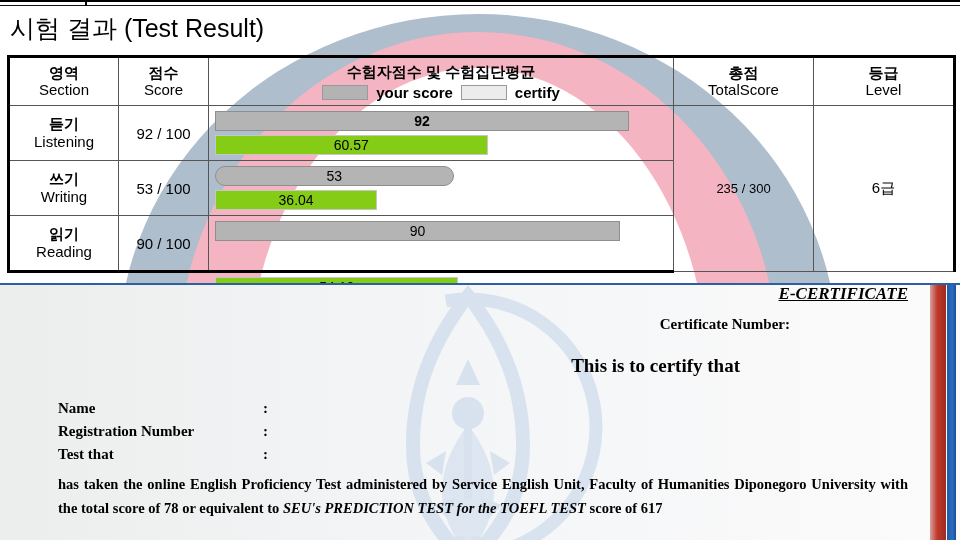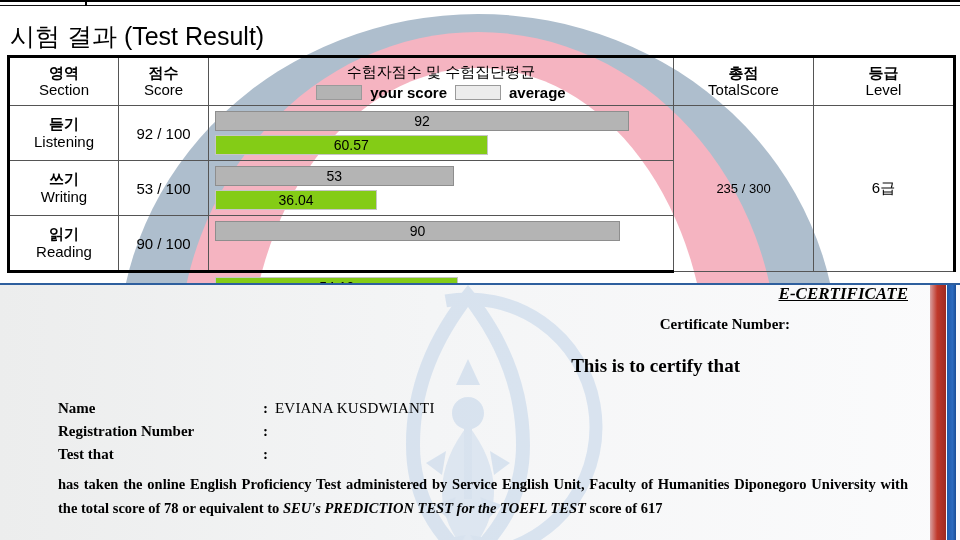--- a/index.html
+++ b/index.html
@@ -96,21 +96,21 @@
   .total-cell { font-size: 13px; color: #000; }
   .level-cell { font-size: 15px; color: #000; }
 
   
   .chart-head {
     position: relative;
     height: 100%;
     padding: 5px 0 4px 0;
   }
   .chart-head-title {
-    font-size: 15px; font-weight: normal; color: #000;
+    font-size: 15px; font-weight: bold; color: #000;
     text-align: center;
     line-height: 1.2;
     margin-bottom: 3px;
   }
   .legend-row {
     display: flex; justify-content: center; align-items: center;
     gap: 8px; font-size: 15px;
   }
   .swatch {
     display: inline-block;
@@ -235,21 +235,21 @@
   <div class="top-rule"></div>
   <div class="top-rule2"></div>
   <div class="top-divider"></div>
 
   <div class="arc-wrap">
     <div class="arc-blue"></div>
     <div class="arc-pink"></div>
     <div class="arc-hole"></div>
   </div>
 
-  <div style="position:absolute;left:10px;top:20px;z-index:12;font-size:25px;color:#000;">시험 결과 (Test Result)</div>
+  <div style="position:absolute;left:10px;top:12px;z-index:12;font-size:25px;color:#000;">시험 결과 (Test Result)</div>
 
   <table class="result-table">
     <colgroup>
       <col style="width:110px">
       <col style="width:90px">
       <col style="width:465px">
       <col style="width:140px">
       <col style="width:141px">
     </colgroup>
     <thead>
@@ -262,21 +262,21 @@
           <span class="kr">점수</span>
           <span class="en">Score</span>
         </th>
         <th class="outer-top hdr-sep">
           <div class="chart-head">
             <div class="chart-head-title">수험자점수 및 수험집단평균</div>
             <div class="legend-row">
               <span class="swatch swatch-you"></span>
               <span class="legend-label">your score</span>
               <span class="swatch swatch-avg"></span>
-              <span class="legend-label">average</span>
+              <span class="legend-label">certify</span>
             </div>
           </div>
         </th>
         <th class="outer-top hdr-sep">
           <span class="kr">총점</span>
           <span class="en">TotalScore</span>
         </th>
         <th class="outer-top outer-right hdr-sep">
           <span class="kr">등급</span>
           <span class="en">Level</span>
@@ -287,21 +287,21 @@
 
       <tr>
         <td class="outer-left" style="height:50px;">
           <span class="kr">듣기</span>
           <span class="en">Listening</span>
         </td>
         <td class="score-cell">92 / 100</td>
         <td class="bars-cell">
           <div class="bar-group">
             <div class="bar-track">
-              <div class="bar bar-you" id="b0y" style="width:92%;">
+              <div class="bar bar-you" id="b0y" style="width:92%;font-weight:bold;">
                 <span>92</span>
               </div>
             </div>
             <div class="bar-track">
               <div class="bar bar-avg" id="b0a" style="width:60.57%;">
                 <span>60.57</span>
               </div>
             </div>
           </div>
         </td>
@@ -311,21 +311,21 @@
 
       <tr>
         <td class="outer-left" style="height:50px;">
           <span class="kr">쓰기</span>
           <span class="en">Writing</span>
         </td>
         <td class="score-cell">53 / 100</td>
         <td class="bars-cell">
           <div class="bar-group">
             <div class="bar-track">
-              <div class="bar bar-you" id="b1y" style="width:53%;">
+              <div class="bar bar-you" id="b1y" style="width:53%;border-radius:10px;">
                 <span>53</span>
               </div>
             </div>
             <div class="bar-track">
               <div class="bar bar-avg" id="b1a" style="width:36.04%;">
                 <span>36.04</span>
               </div>
             </div>
           </div>
         </td>
@@ -378,21 +378,20 @@
   </div>
 
   <div class="e-cert">E-CERTIFICATE</div>
   <div class="cert-number">Certificate Number:</div>
   <div class="certify-line">This is to certify that</div>
 
   <div class="field-list">
     <div class="field-row">
       <span class="field-label">Name</span>
       <span class="field-sep">:</span>
-      <span class="field-value">EVIANA KUSDWIANTI</span>
     </div>
     <div class="field-row">
       <span class="field-label">Registration Number</span>
       <span class="field-sep">:</span>
       <span class="field-value"></span>
     </div>
     <div class="field-row">
       <span class="field-label">Test that</span>
       <span class="field-sep">:</span>
       <span class="field-value"></span>

